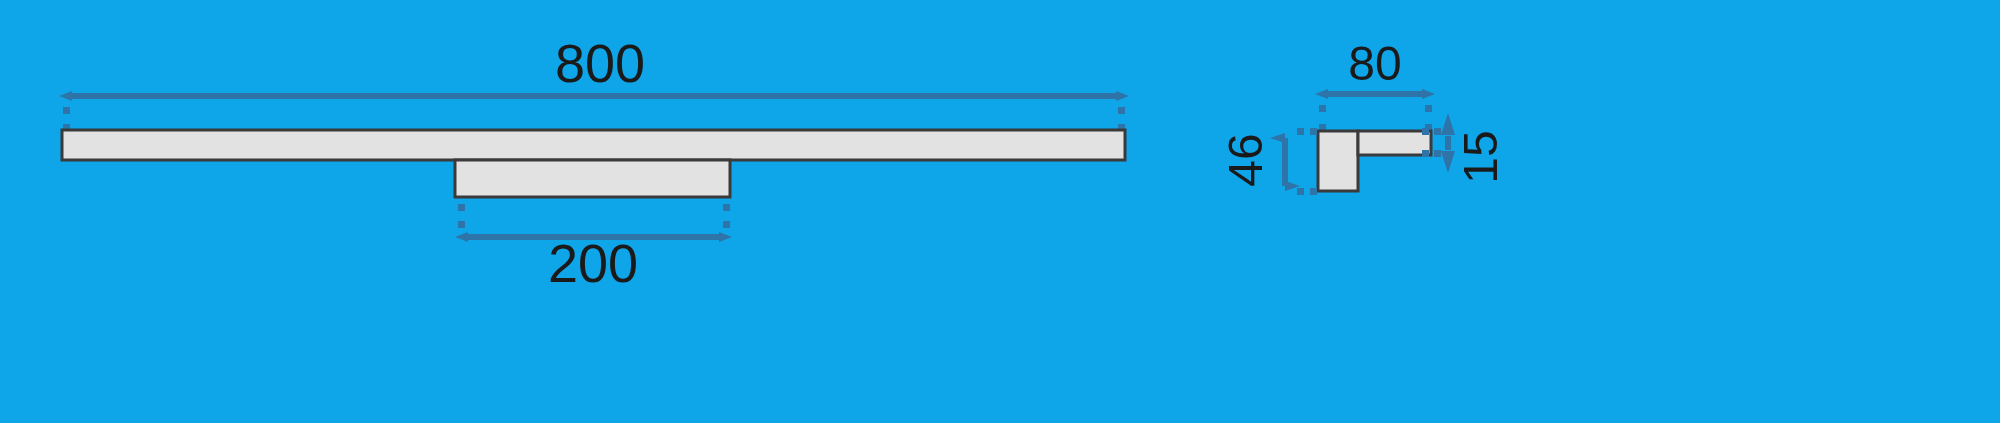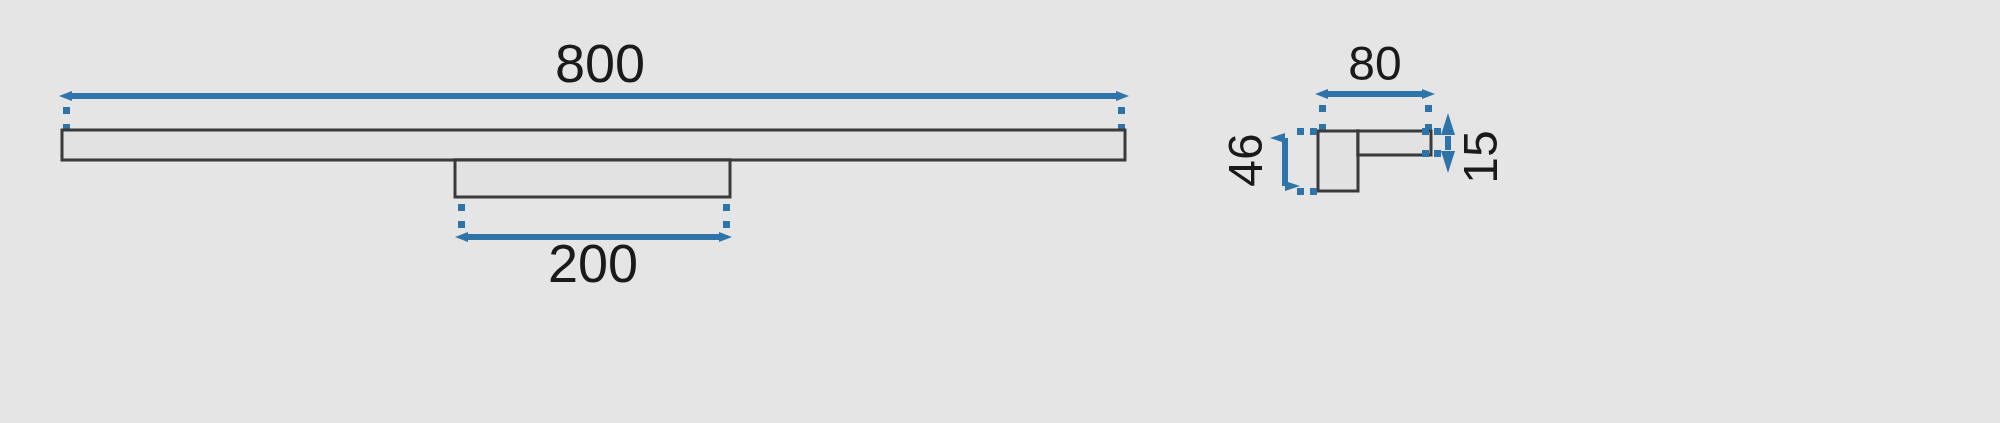--- a/index.html
+++ b/index.html
@@ -34,21 +34,21 @@
   .dim-text-large {
     font-size: 54px;
   }
   .dim-text-med {
     font-size: 48px;
   }
 </style>
 </head>
 <body>
 
-<div id="drawing-root" style="background: #e5e5e5;">
+<div id="drawing-root" style="background: #0ea5e9;">
 
   <svg id="drawing-svg" viewBox="0 0 2000 423">
     <defs>
       <marker id="arrow-left" markerWidth="14" markerHeight="14" refX="13" refY="6" orient="auto" markerUnits="userSpaceOnUse">
         <path d="M 13,1 L 0,6 L 13,11 Z" fill="#2e74a8"></path>
       </marker>
       <marker id="arrow-right" markerWidth="14" markerHeight="14" refX="1" refY="6" orient="auto" markerUnits="userSpaceOnUse">
         <path d="M 1,1 L 14,6 L 1,11 Z" fill="#2e74a8"></path>
       </marker>
       <marker id="arrow-up" markerWidth="14" markerHeight="16" refX="6" refY="15" orient="auto" markerUnits="userSpaceOnUse">

